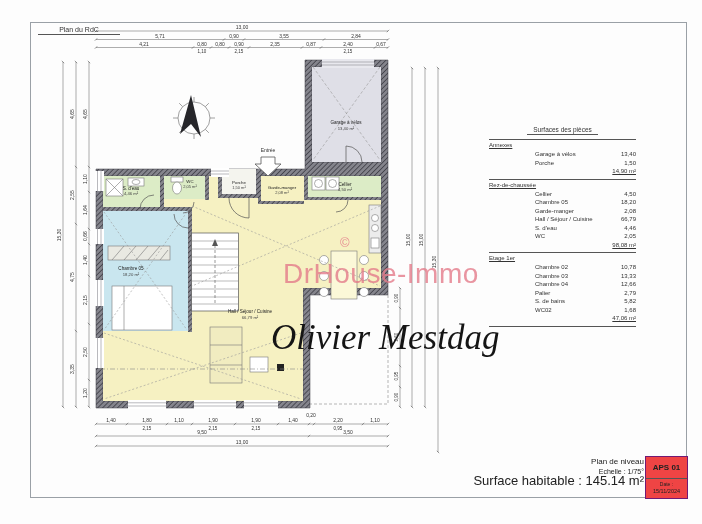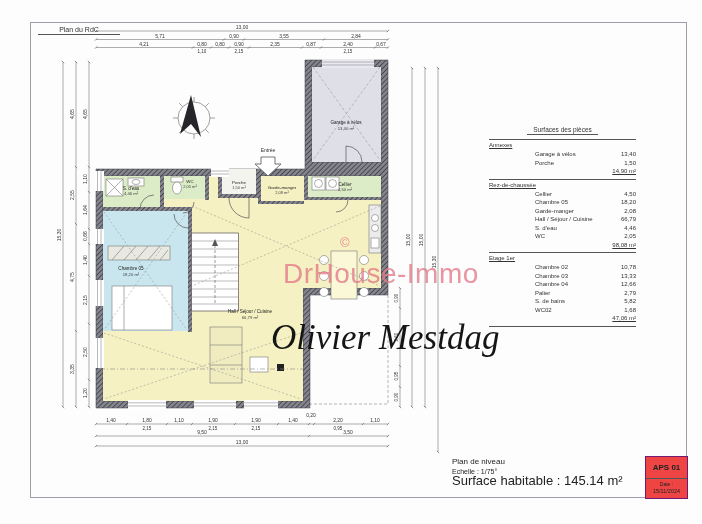--- a/index.html
+++ b/index.html
@@ -20,21 +20,21 @@
   .stable .ttl{display:table;margin:0 auto 4px auto;font-size:6.5px;border-bottom:1px solid #555;
                padding:0 6px 1px 6px;}
   .sec{border-top:1px solid #555;padding:1px 0 2px 0;}
   .sec:last-child{border-bottom:1px solid #555;}
   .sec-name{text-decoration:underline;line-height:9px;}
   .s-row{display:flex;justify-content:space-between;padding-left:46px;line-height:8.5px;}
   .s-row .val{text-align:right;}
   .s-total{display:flex;justify-content:flex-end;line-height:9.5px;}
   .s-total .val{text-decoration:underline;}
   
-  .tblock{position:absolute;left:452px;top:457px;width:192px;text-align:left;color:#222;}
+  .tblock{position:absolute;left:452px;top:457px;width:192px;text-align:right;color:#222;}
   .tblock .l1{font-size:8px;line-height:10px;}
   .tblock .l2{font-size:7px;line-height:9px;}
   .tblock .l3{font-size:13px;line-height:10px;}
   .aps{position:absolute;left:645px;top:456px;width:41px;height:41px;border:1px solid #701a75;
        background:#ef4444;text-align:center;}
   .aps .code{font-size:8px;font-weight:bold;line-height:21px;border-bottom:1px solid #555;height:21px;}
   .aps .dlab{font-size:5px;line-height:7px;margin-top:2px;}
   .aps .dval{font-size:5.5px;line-height:7px;}
 </style>
 </head>

